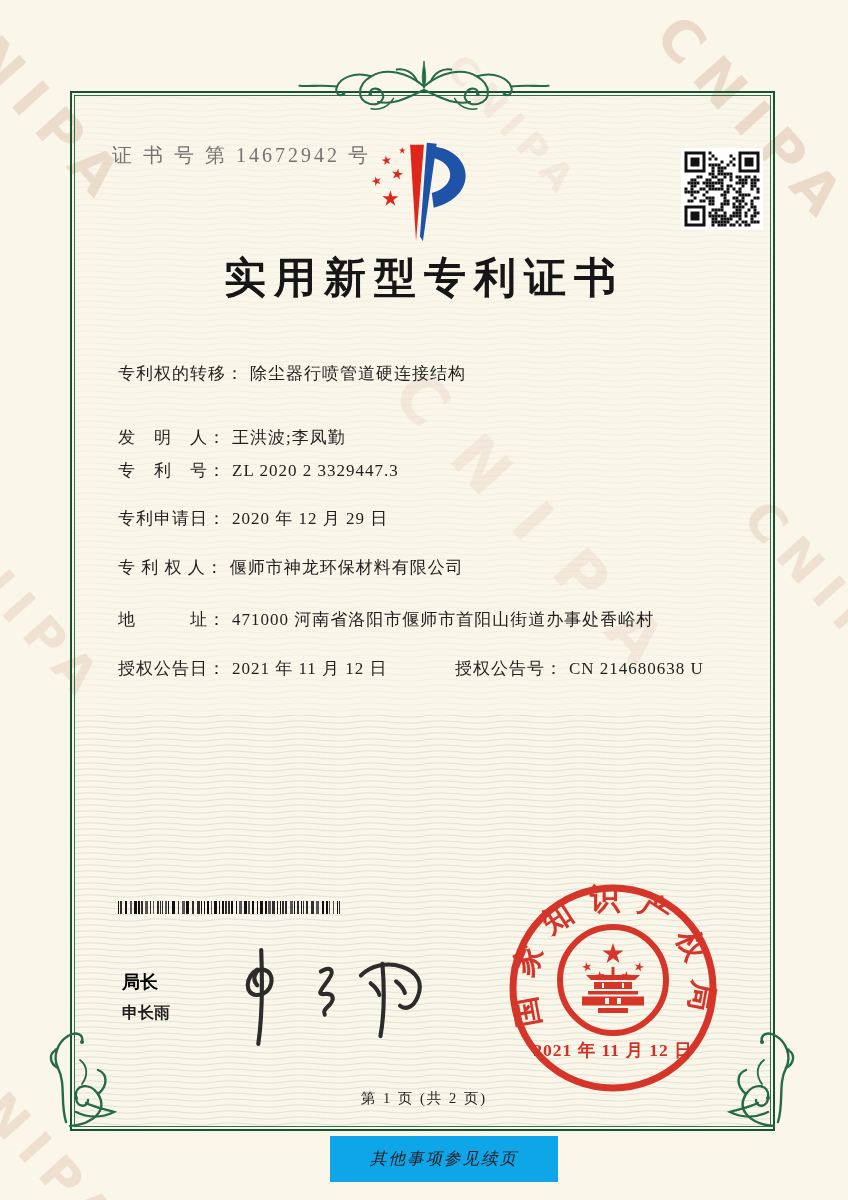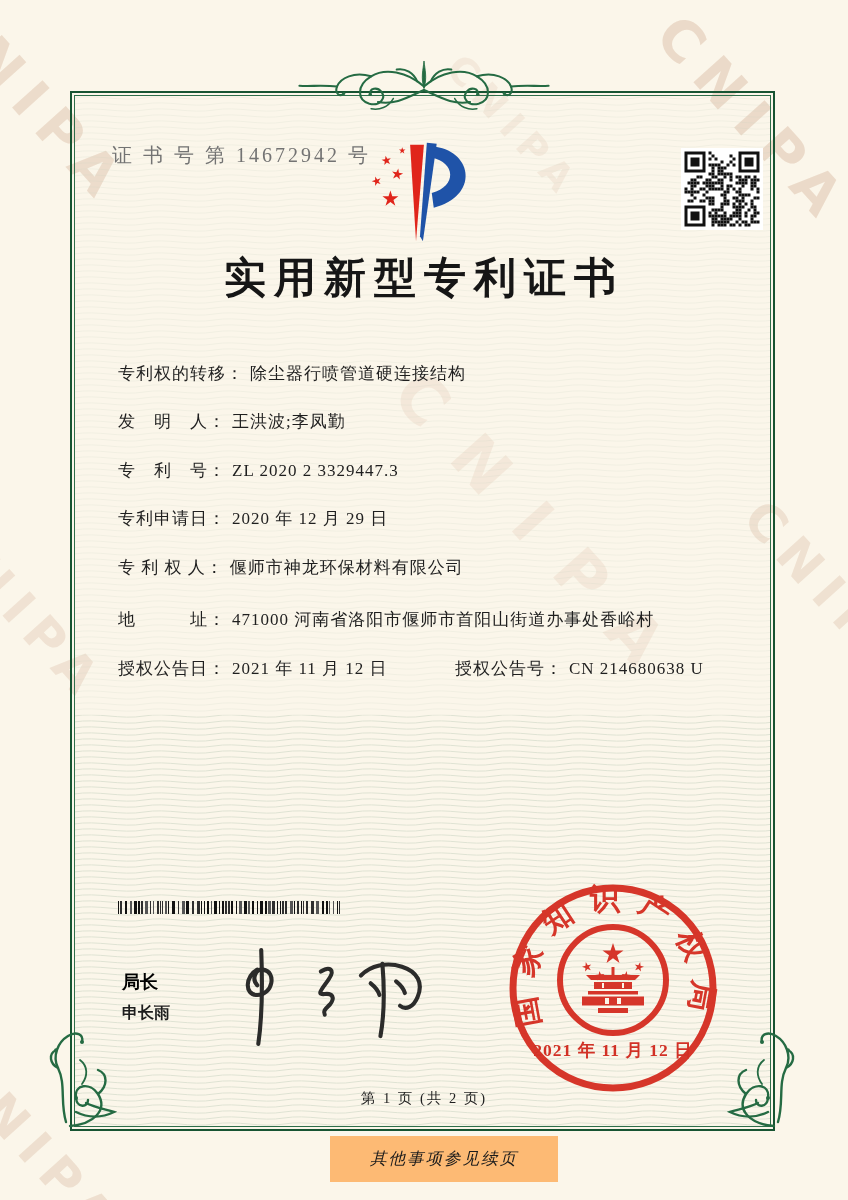--- a/index.html
+++ b/index.html
@@ -36,37 +36,37 @@
   
   .cert-no{position:absolute;left:112px;top:142px;font-size:20px;letter-spacing:3px;color:#737373}
   .logo{position:absolute;left:353px;top:140px}
   .qr{position:absolute;left:681px;top:148px;background:#fff}
   .title{
     position:absolute;left:0;right:0;top:250px;text-align:center;
     font-size:42px;font-weight:bold;letter-spacing:8px;color:#161616;
   }
   .row{position:absolute;left:118px;font-size:17px;letter-spacing:1px;white-space:nowrap;color:#1f1f1f}
   .row .lbl{margin-right:6px}
-  .r1{top:362px}.r2{top:410px}.r3{top:459px}.r4{top:507px}.r5{top:556px}.r6{top:608px}.r7{top:657px}
+  .r1{top:362px}.r2{top:426px}.r3{top:459px}.r4{top:507px}.r5{top:556px}.r6{top:608px}.r7{top:657px}
   .pair2{position:absolute;left:337px;top:0;white-space:nowrap}
   .paras{
     position:absolute;left:118px;top:699px;width:616px;
     font-size:16.5px;line-height:26.5px;text-align:justify;
     font-style:italic;color:#1c1c1c;letter-spacing:.5px;
   }
   .paras p{margin:0;text-indent:2em}
   .barcode{position:absolute;left:118px;top:901px}
   .officer-title{position:absolute;left:122px;top:970px;font-size:18px;font-family:"Liberation Sans","DejaVu Sans",sans-serif;font-weight:600;color:#000000}
   .officer-name{position:absolute;left:122px;top:1003px;font-size:16px;font-family:"Liberation Sans","DejaVu Sans",sans-serif;font-weight:600;color:#1d1d1d}
   .sig{position:absolute;left:228px;top:942px}
   .seal{position:absolute;left:503px;top:878px}
   .page-info{position:absolute;left:0;right:0;top:1089px;text-align:center;font-size:14.5px;letter-spacing:2px;color:#1f1f1f}
   .cont-box{
     position:absolute;left:330px;top:1136px;width:228px;height:46px;
-    background:#fdba74;display:flex;align-items:center;justify-content:center;
+    background:#0ea5e9;display:flex;align-items:center;justify-content:center;
   }
   .cont-box span{font-size:16.5px;font-style:italic;letter-spacing:2px;color:#1c1c1c}
 </style>
 </head>
 <body>
 
 <div class="wm wm1">CNIPA</div>
 <div class="wm wm2">CNIPA</div>
 <div class="wm wm3">CNIPA</div>
 <div class="wm wm4">CNIPA</div>

